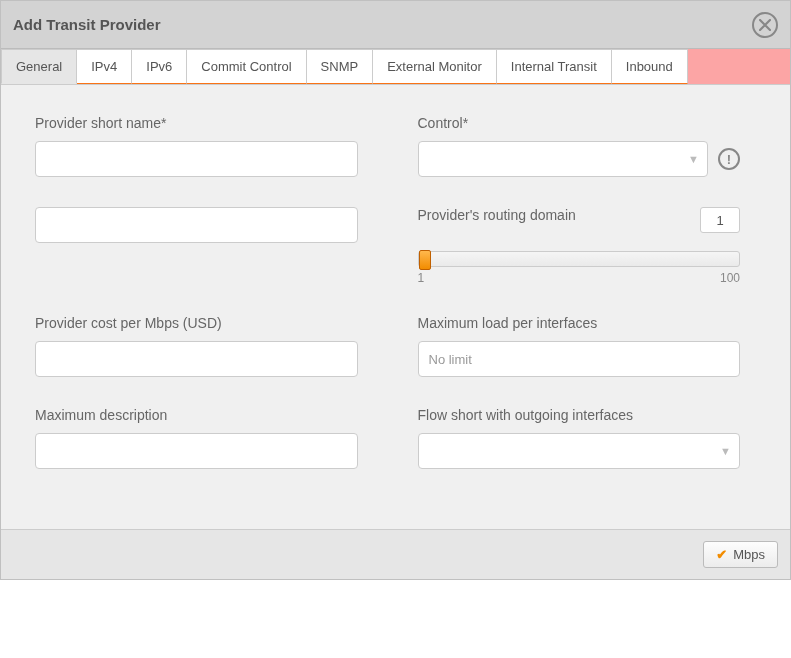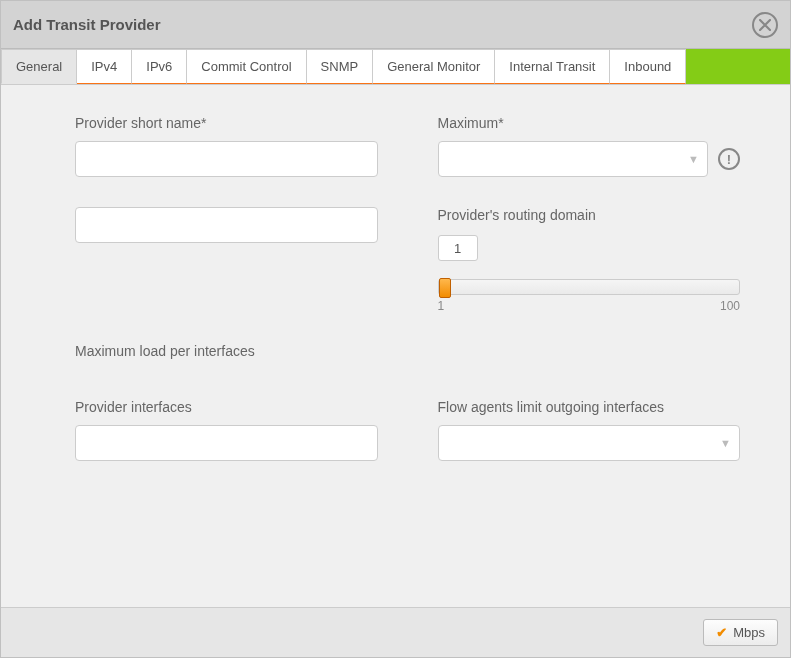--- a/index.html
+++ b/index.html
@@ -7,21 +7,21 @@
       font-family: Arial, Helvetica, sans-serif;
       font-size: 13px;
       color: #555;
       background: #fff;
       width: 791px;
       height: 658px;
       overflow: hidden;
     }
     .dialog {
       width: 791px;
-      height: 658px;
+      height: 580px;
       border: 1px solid #c0c0c0;
       background: #f0f0f0;
       position: relative;
       display: flex;
       flex-direction: column;
     }
     .dialog-header {
       height: 48px;
       background: #d3d3d3;
       border-bottom: 1px solid #bbb;
@@ -44,21 +44,21 @@
       align-items: center;
       justify-content: center;
       cursor: pointer;
       color: #888;
       background: #d3d3d3;
     }
     .close-btn svg { display:block; }
     .tabs {
       display: flex;
       border-bottom: 1px solid #ccc;
-      background: #84cc16;
+      background: #fca5a5;
     }
     .tab {
       padding: 9px 14px;
       border: 1px solid #ccc;
       border-left: none;
       background: #fff;
       color: #555;
       cursor: pointer;
       font-size: 13px;
       white-space: nowrap;
@@ -66,21 +66,21 @@
     .tab:first-child { border-left: 1px solid #ccc; }
     .tab.active {
       background: #e6e6e6;
       border-bottom: 1px solid #e6e6e6;
     }
     .tab:not(.active) {
       border-bottom: 1px solid #f97316;
     }
     .content {
       flex: 1;
-      padding: 30px 50px 20px 74px;
+      padding: 30px 50px 20px 34px;
       overflow: auto;
       background: #f0f0f0;
     }
     .row {
       display: flex;
       gap: 60px;
       margin-bottom: 30px;
       align-items: flex-start;
     }
     .col {
@@ -132,21 +132,20 @@
       color: #888;
       font-weight: bold;
       font-size: 13px;
       flex-shrink: 0;
     }
     .domain-row {
       display: flex;
       align-items: flex-start;
       justify-content: space-between;
       gap: 12px;
-      flex-direction: column;
     }
     .domain-row .field-label { margin-bottom: 0; }
     .num-input {
       width: 40px;
       height: 26px;
       border: 1px solid #ccc;
       border-radius: 3px;
       text-align: center;
       font-size: 13px;
       background: #fff;
@@ -220,33 +219,33 @@
         </svg>
     </div>
   </div>
 
   <div class="tabs" id="tabs">
       <div class="tab active">General</div>
       <div class="tab">IPv4</div>
       <div class="tab">IPv6</div>
       <div class="tab">Commit Control</div>
       <div class="tab">SNMP</div>
-      <div class="tab">General Monitor</div>
+      <div class="tab">External Monitor</div>
       <div class="tab">Internal Transit</div>
       <div class="tab">Inbound</div>
     </div>
 
   <div class="content">
     <div class="row">
       <div class="col">
         <label class="field-label">Provider short name*</label>
         <input class="text-input" type="text" value="" style="">
       </div>
       <div class="col">
-        <label class="field-label">Maximum*</label>
+        <label class="field-label">Control*</label>
         <div class="router-row">
           <div class="select-box">
             <span></span>
             <span class="arrow">▼</span>
           </div>
           <div class="warn-icon">!</div>
         </div>
       </div>
     </div>
 
@@ -266,31 +265,36 @@
           <div class="slider-labels">
             <span>1</span>
             <span>100</span>
           </div>
         </div>
       </div>
     </div>
 
     <div class="row">
       <div class="col">
+        <label class="field-label">Provider cost per Mbps (USD)</label>
+        <input class="text-input" type="text" value="" style="">
+      </div>
+      <div class="col">
         <label class="field-label">Maximum load per interfaces</label>
+        <input class="text-input" type="text" placeholder="No limit" style="">
       </div>
     </div>
 
     <div class="row">
       <div class="col">
-        <label class="field-label">Provider interfaces</label>
+        <label class="field-label">Maximum description</label>
         <input class="text-input" type="text" value="" style="">
       </div>
       <div class="col">
-        <label class="field-label">Flow agents limit outgoing interfaces</label>
+        <label class="field-label">Flow short with outgoing interfaces</label>
         <div class="select-box">
           <span></span>
           <span class="arrow">▼</span>
         </div>
       </div>
     </div>
   </div>
 
   <div class="footer">
     <button class="save-btn">

